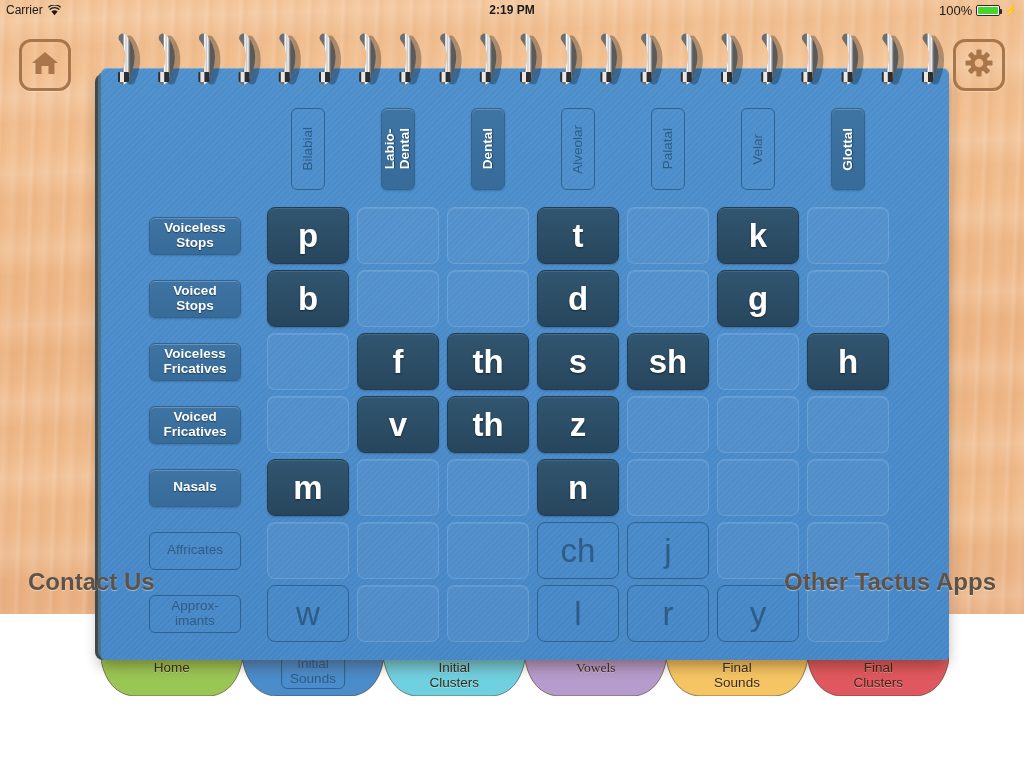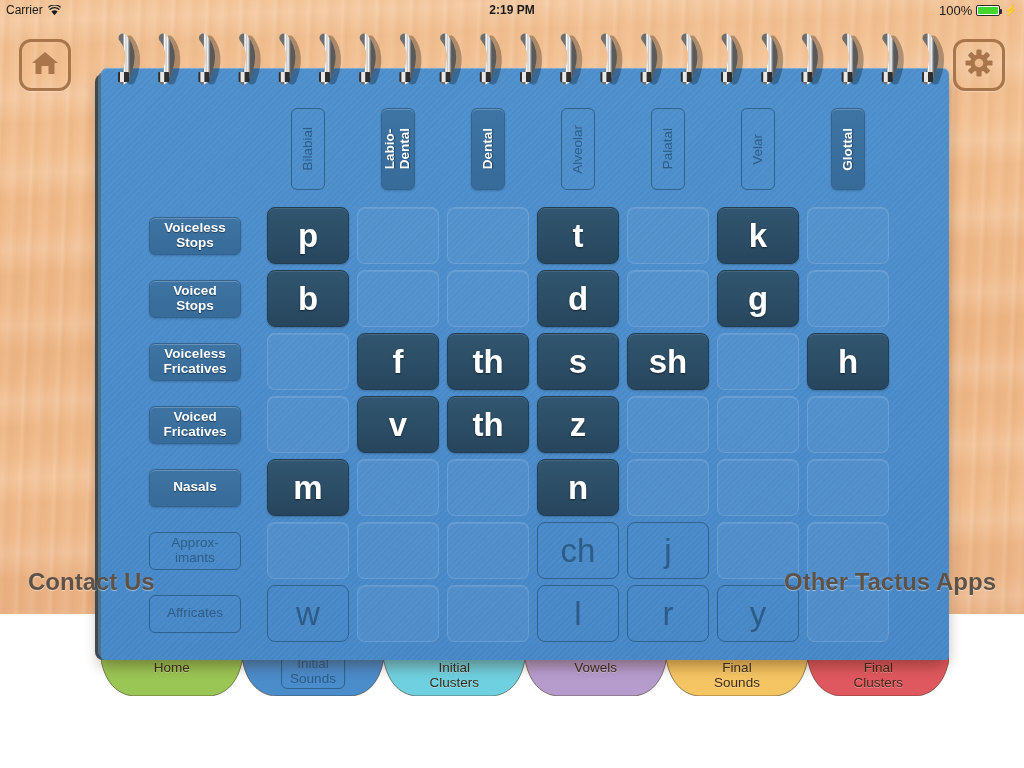--- a/index.html
+++ b/index.html
@@ -413,21 +413,21 @@
           <path d="M565.3333333333334 0 L706.6666666666667 0 L706.6666666666667 8 C700.6666666666667 40, 680.6666666666667 44, 672.6666666666667 44 L599.3333333333334 44 C591.3333333333334 44, 571.3333333333334 40, 565.3333333333334 8 Z" fill="#f5c563" stroke="rgba(60,40,20,0.55)" stroke-width="1"></path>
           <path d="M706.6666666666667 0 L848.0000000000001 0 L848.0000000000001 8 C842.0000000000001 40, 822.0000000000001 44, 814.0000000000001 44 L740.6666666666667 44 C732.6666666666667 44, 712.6666666666667 40, 706.6666666666667 8 Z" fill="#e0585f" stroke="rgba(60,40,20,0.55)" stroke-width="1"></path>
         </g>
     </svg>
     <div id="tab-labels">
         <div class="tab-label" style="left: 70.6667px; top: 9px; transform: translateX(-50%);">Home</div>
         <div class="tab-label selected" style="left: 212px; top: 2px; transform: translateX(-50%);">Initial
 Sounds</div>
         <div class="tab-label" style="left: 353.333px; top: 9px; transform: translateX(-50%);">Initial
 Clusters</div>
-        <div class="tab-label" style="left: 494.667px; top: 9px; transform: translateX(-50%);">Vowels</div>
+        <div class="tab-label" style="left: 494.667px; top: 9px; transform: translateX(-50%); font-family: Liberation Serif, serif;">Vowels</div>
         <div class="tab-label" style="left: 636px; top: 9px; transform: translateX(-50%);">Final
 Sounds</div>
         <div class="tab-label" style="left: 777.333px; top: 9px; transform: translateX(-50%);">Final
 Clusters</div>
       </div>
   </div>
 
   <div class="notebook">
     <div class="page-stack"></div>
     <div class="page-stack2"></div>
@@ -497,27 +497,27 @@
 Fricatives</span>
               </div>
             </div>
             <div class="rowlabel-slot">
               <div class="rowlabel on">
                 <span class="lbl">Nasals</span>
               </div>
             </div>
             <div class="rowlabel-slot">
               <div class="rowlabel off">
+                <span class="lbl">Affricates</span>
+              </div>
+            </div>
+            <div class="rowlabel-slot">
+              <div class="rowlabel off">
                 <span class="lbl">Approx-
 imants</span>
-              </div>
-            </div>
-            <div class="rowlabel-slot">
-              <div class="rowlabel off">
-                <span class="lbl">Affricates</span>
               </div>
             </div>
           </div>
         <div class="cells" id="cells">
             <div class="cell-row">
               <div class="cell-slot">
                 <div class="cell active">p</div>
               </div>
               <div class="cell-slot">
                 <div class="cell empty"></div>

